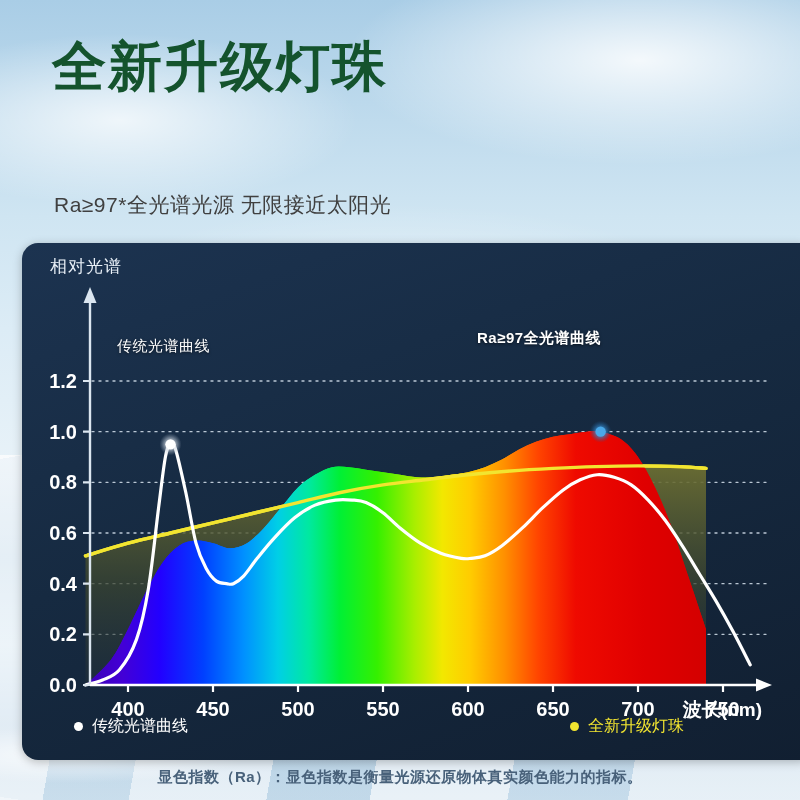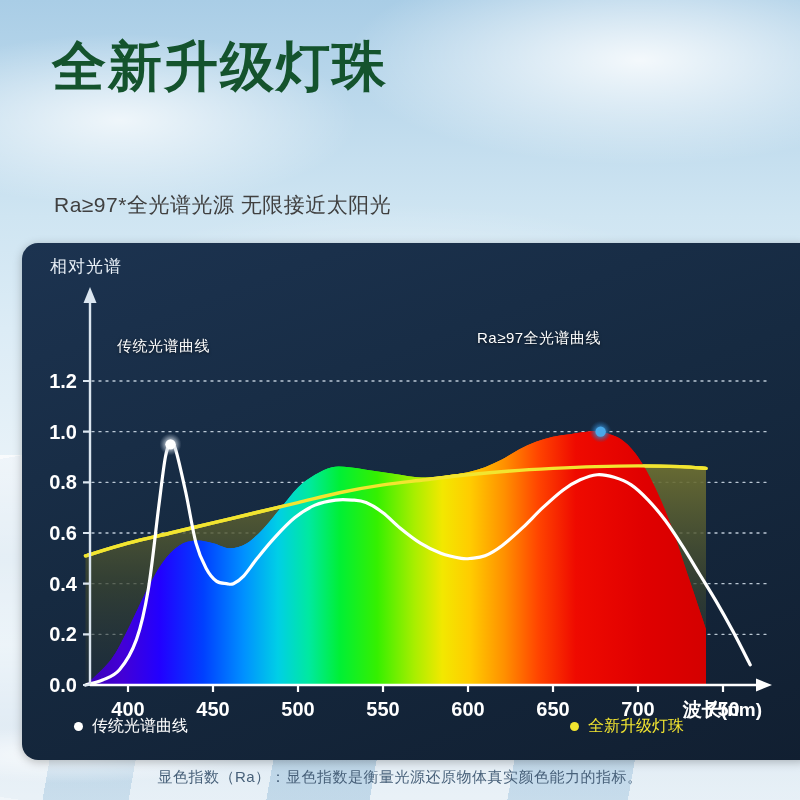--- a/index.html
+++ b/index.html
@@ -61,35 +61,35 @@
     position:absolute; left:28px; top:12px; color:#eaf1f8;
     font-size:17px; letter-spacing:1px;
   }
   .plot-svg { position:absolute; left:0; top:0; }
 
   .curve-label {
     position:absolute; color:#ffffff; font-size:15px; letter-spacing:.5px;
     white-space:nowrap; text-shadow:0 1px 3px rgba(0,0,0,.6);
   }
   #label-trad { left:95px;  top:94px; }
-  #label-full { left:455px; top:86px; }
+  #label-full { left:455px; top:86px;font-weight:bold; }
 
   
   .legend { position:absolute; bottom:16px; left:0; width:100%; height:28px; }
   .legend-item { position:absolute; display:flex; align-items:center; gap:9px; font-size:16px; white-space:nowrap; }
   #legend-trad { left:52px; top:0; color:#ffffff; }
   #legend-sun  { left:548px; top:0; color:#f2e530; }
   .dot { width:9px; height:9px; border-radius:50%; display:inline-block; }
   .dot.white { background:#ffffff; }
   .dot.yellow { background:#f2e530; }
 
   
   .footnote {
     position:absolute; left:0; width:100%; top:768px; text-align:center;
-    font-size:15px; color:#48617a; letter-spacing:.5px;
+    font-size:15px; color:#48617a; letter-spacing:.5px;font-weight:bold;
   }
 </style>
 </head>
 <body>
 
 <div id="bg">
   <div class="sky"></div>
   <div class="ice"></div>
 </div>
 

